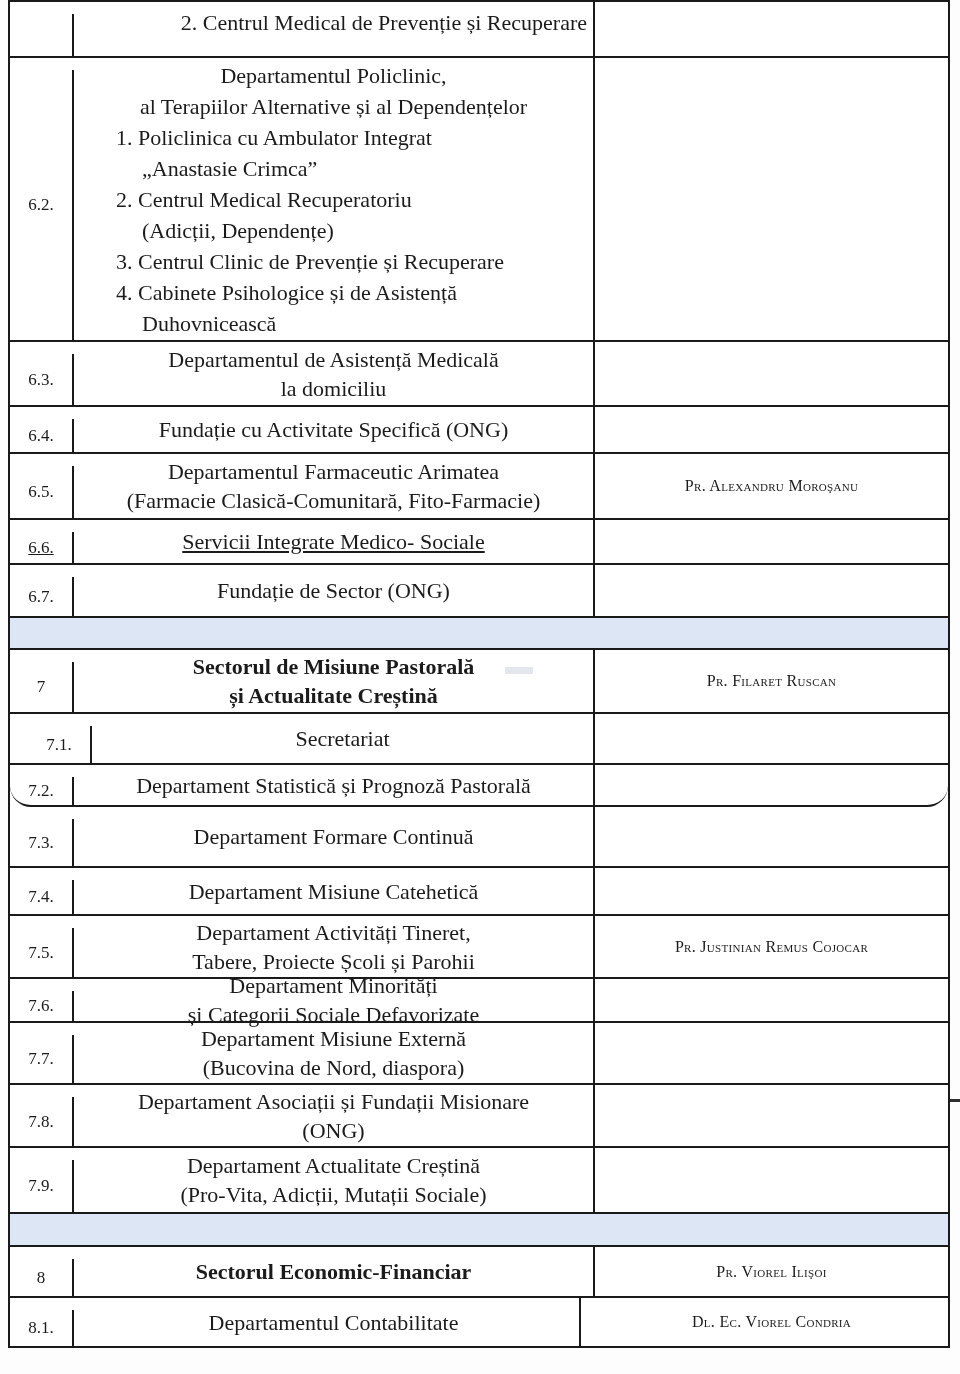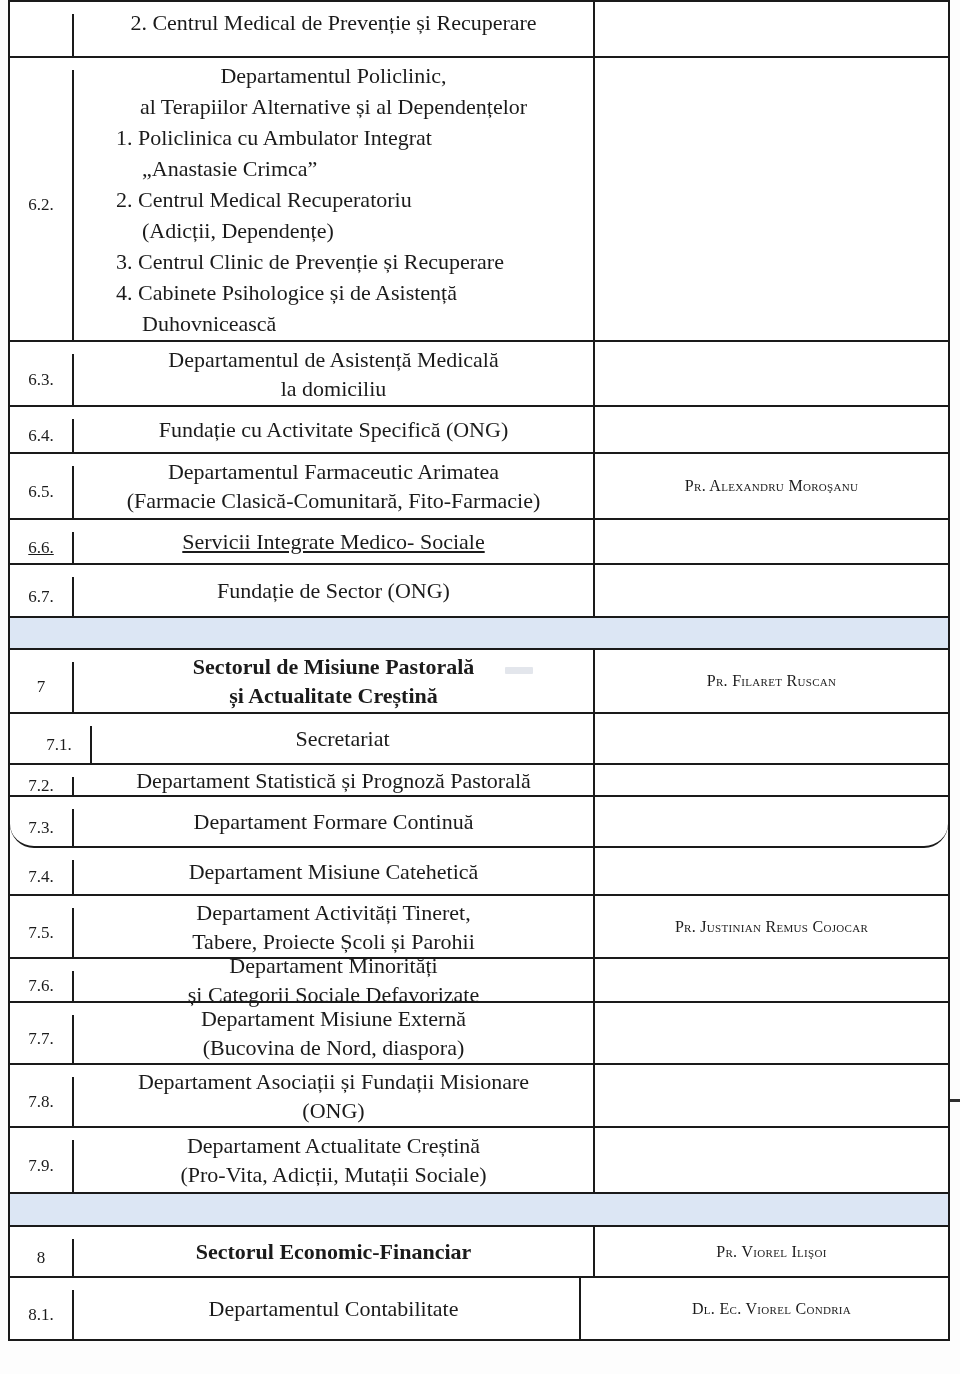--- a/index.html
+++ b/index.html
@@ -39,21 +39,21 @@
   }
   .cell-person{
     flex:0 0 353px; width:353px;
     display:flex; align-items:center; justify-content:center;
     font-variant:small-caps; font-size:16px; letter-spacing:.3px;
     text-align:center;
   }
   .line-left{ text-align:left; padding-left:36px; }
   .line-indent{ text-align:left; padding-left:62px; }
   .row-62 .cell-name{ line-height:31px; }
-  .row-partial .cell-name{ justify-content:flex-start; padding-top:6px; }
+  .row-partial .cell-name{ justify-content:flex-start; padding-top:6px;align-items:flex-end; }
   .bold .cell-name{ font-weight:bold; }
   .t-band{ background:#dce6f4; }
 
   
   .artifact-line-right{
     position:absolute; left:950px; top:1099px; width:10px; height:3px;
     background:#2e2e2e;
   }
   .artifact-smudge{
     position:absolute; left:505px; top:667px; width:28px; height:7px;
@@ -133,28 +133,28 @@
         </div>
         <div class="cell-person">Pr. Filaret Ruscan</div>
       </div>
       <div class="t-row" style="height: 51px; padding-left: 18px;">
         <div class="cell-num">7.1.</div>
         <div class="cell-name">
           <div class="">Secretariat</div>
         </div>
         <div class="cell-person"></div>
       </div>
-      <div class="t-row" style="height: 32px;">
+      <div class="t-row" style="height: 42px; border-radius: 24px;">
         <div class="cell-num">7.2.</div>
         <div class="cell-name">
           <div class="">Departament Statistică și Prognoză Pastorală</div>
         </div>
         <div class="cell-person"></div>
       </div>
-      <div class="t-row" style="height: 51px; border-radius: 24px;">
+      <div class="t-row" style="height: 61px;">
         <div class="cell-num">7.3.</div>
         <div class="cell-name">
           <div class="">Departament Formare Continuă</div>
         </div>
         <div class="cell-person"></div>
       </div>
       <div class="t-row" style="height: 48px;">
         <div class="cell-num">7.4.</div>
         <div class="cell-name">
           <div class="">Departament Misiune Catehetică</div>
@@ -202,21 +202,21 @@
         <div class="cell-person"></div>
       </div>
       <div class="t-row t-band" style="height: 33px;"></div>
       <div class="t-row bold" style="height: 51px;">
         <div class="cell-num">8</div>
         <div class="cell-name">
           <div class="">Sectorul Economic-Financiar</div>
         </div>
         <div class="cell-person">Pr. Viorel Ilişoi</div>
       </div>
-      <div class="t-row" style="height: 63px; gap: 14px;">
+      <div class="t-row" style="height: 50px; gap: 14px;">
         <div class="cell-num">8.1.</div>
         <div class="cell-name">
           <div class="">Departamentul Contabilitate</div>
         </div>
         <div class="cell-person">Dl. Ec. Viorel Condria</div>
       </div>
     </div>
   <div class="artifact-smudge"></div>
   <div class="artifact-line-right"></div>
 </div>

